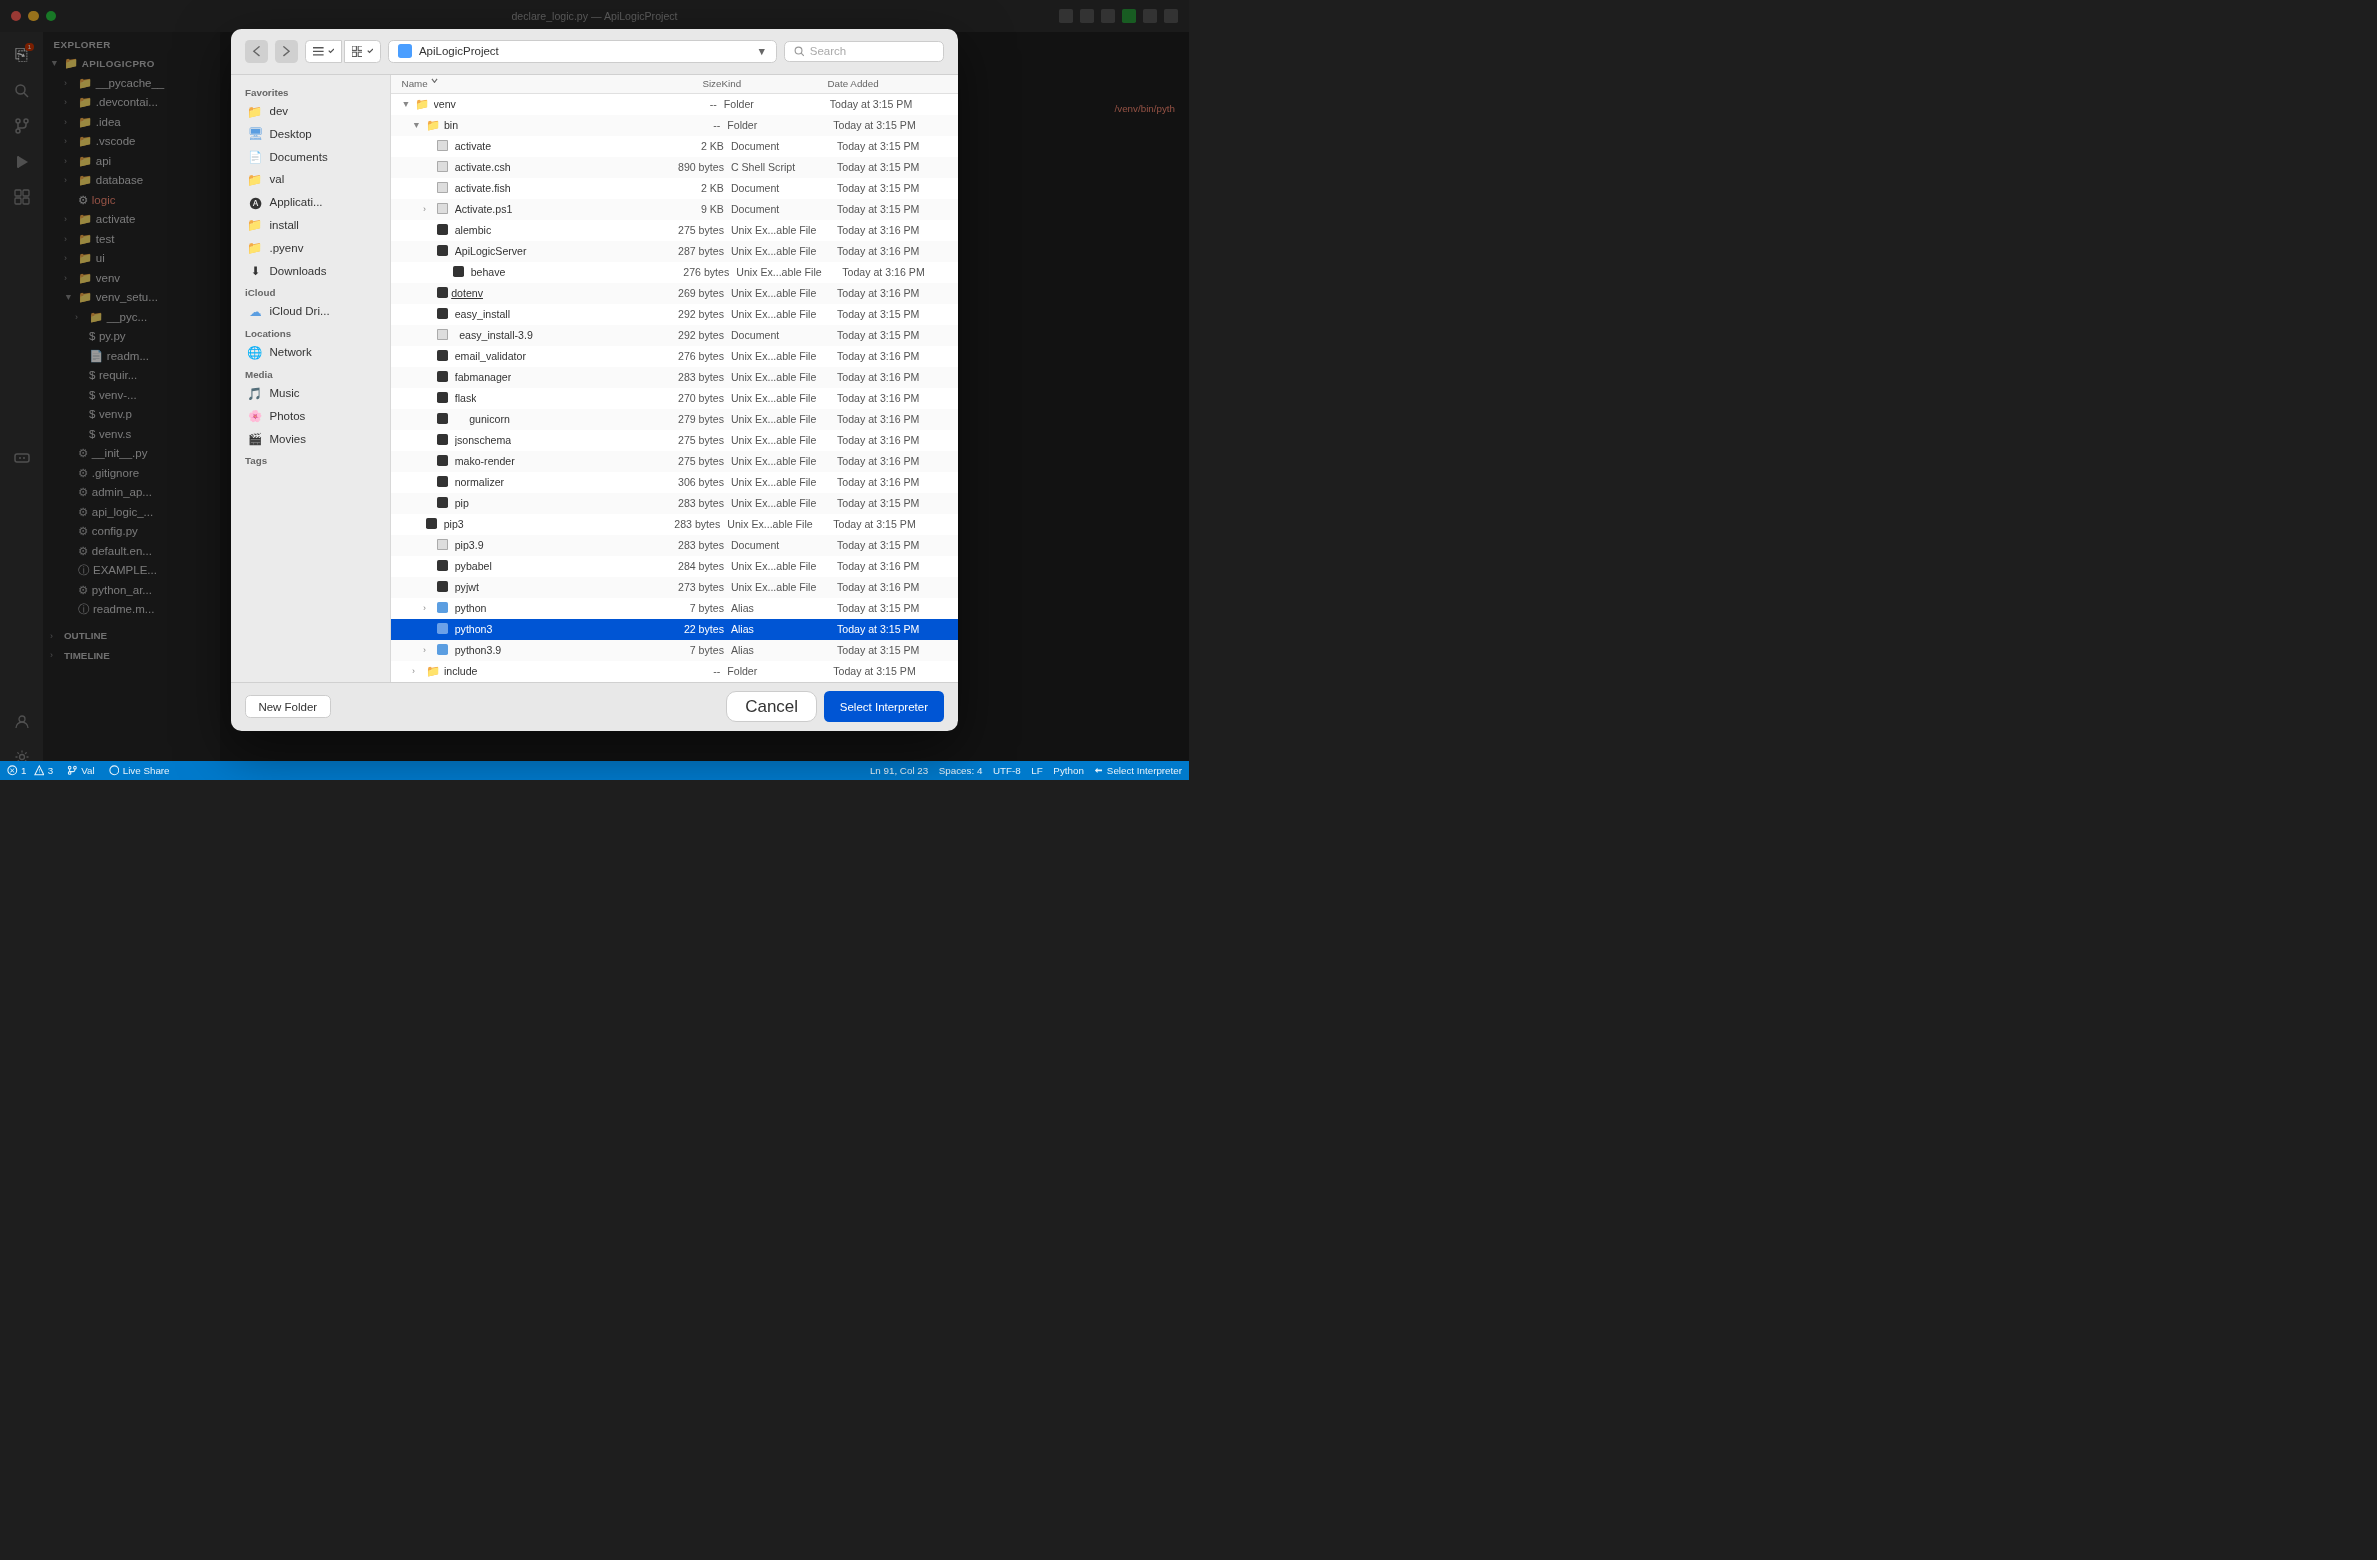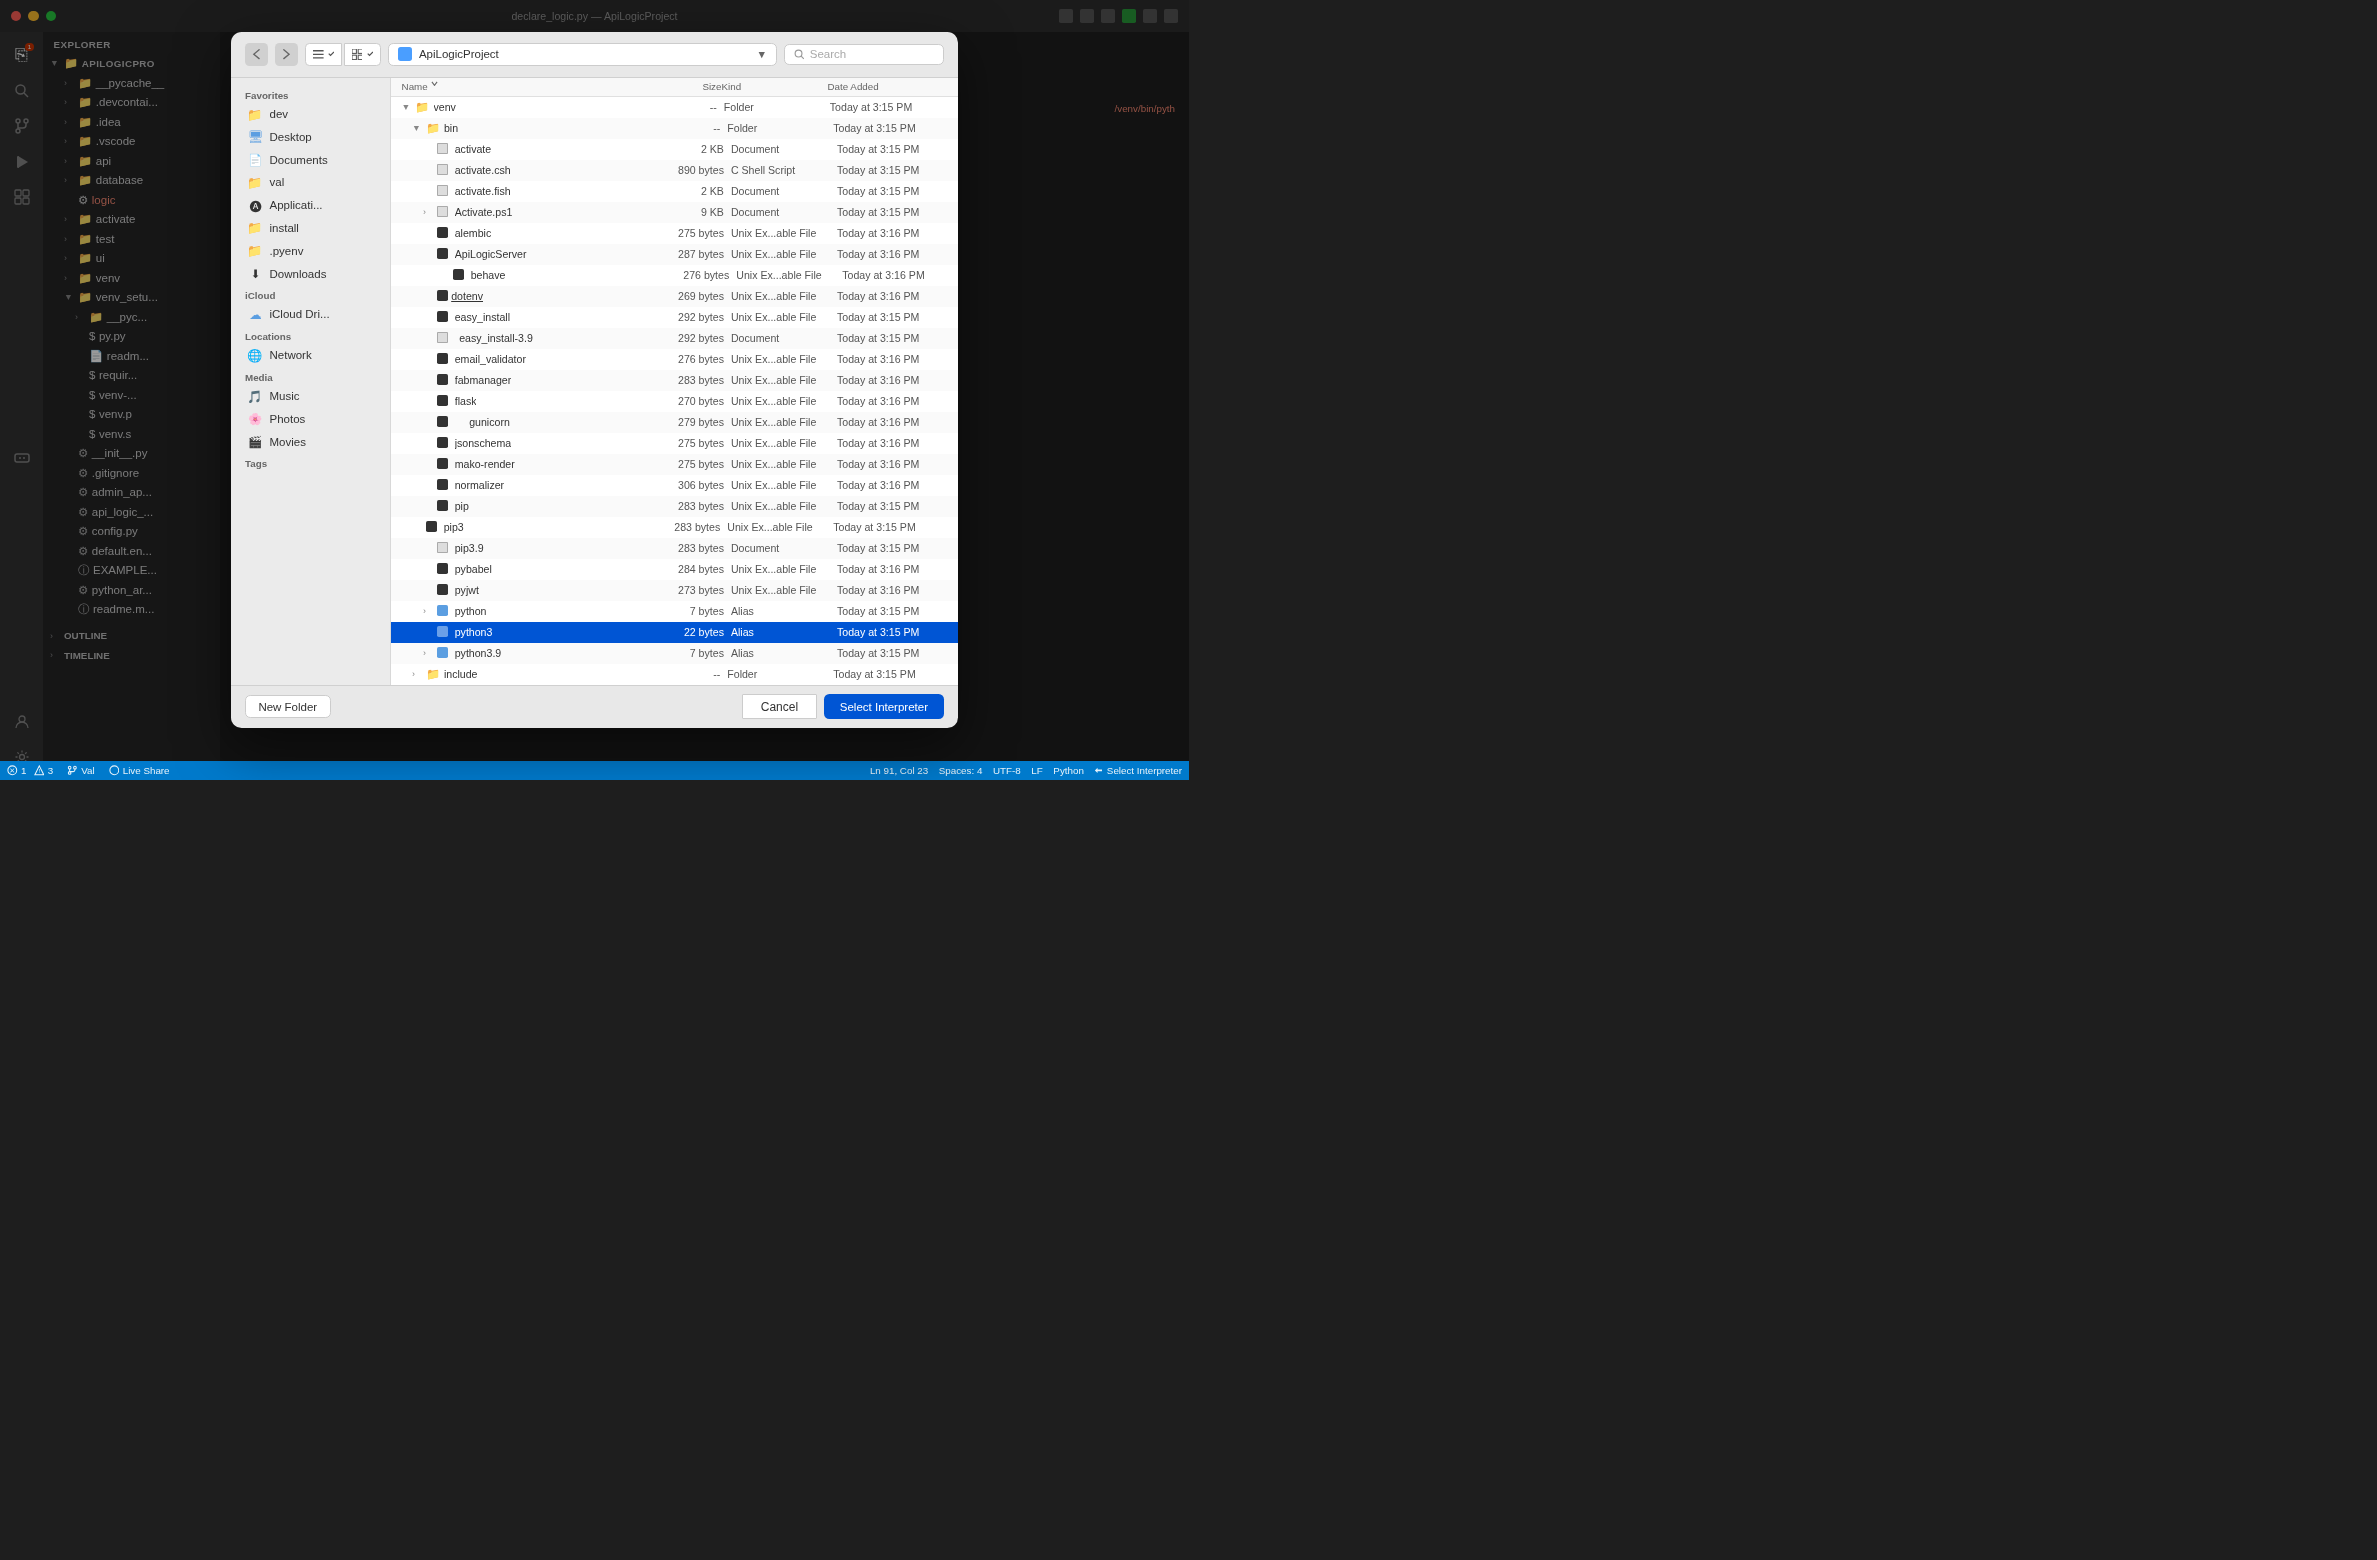--- a/index.html
+++ b/index.html
@@ -388,23 +388,23 @@
       border-radius: 5.3px;
       padding: 4.4px 12.4px;
       font-size: 11.5px;
       cursor: pointer;
       color: #333;
     }
     .footer-right { display: flex; gap: 7px; }
     .btn-cancel {
       background: white;
       border: 0.9px solid #ccc;
-      border-radius: 1px;
+      border-radius: 10px;
       padding: 4.4px 17.7px;
-      font-size: 12px;
+      font-size: 17px;
       cursor: pointer;
       color: #333;
     }
     .btn-select {
       background: #0055d4;
       border: none;
       border-radius: 5.3px;
       padding: 4.4px 16px;
       font-size: 11.5px;
       cursor: pointer;

